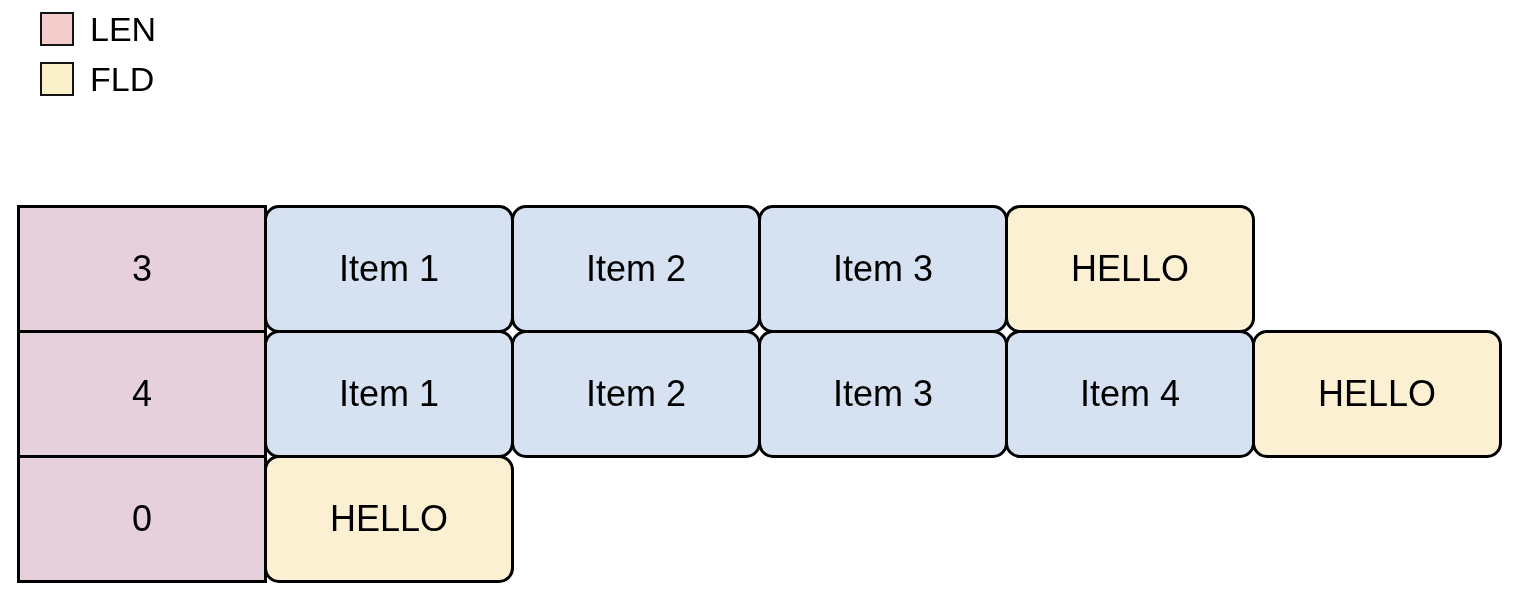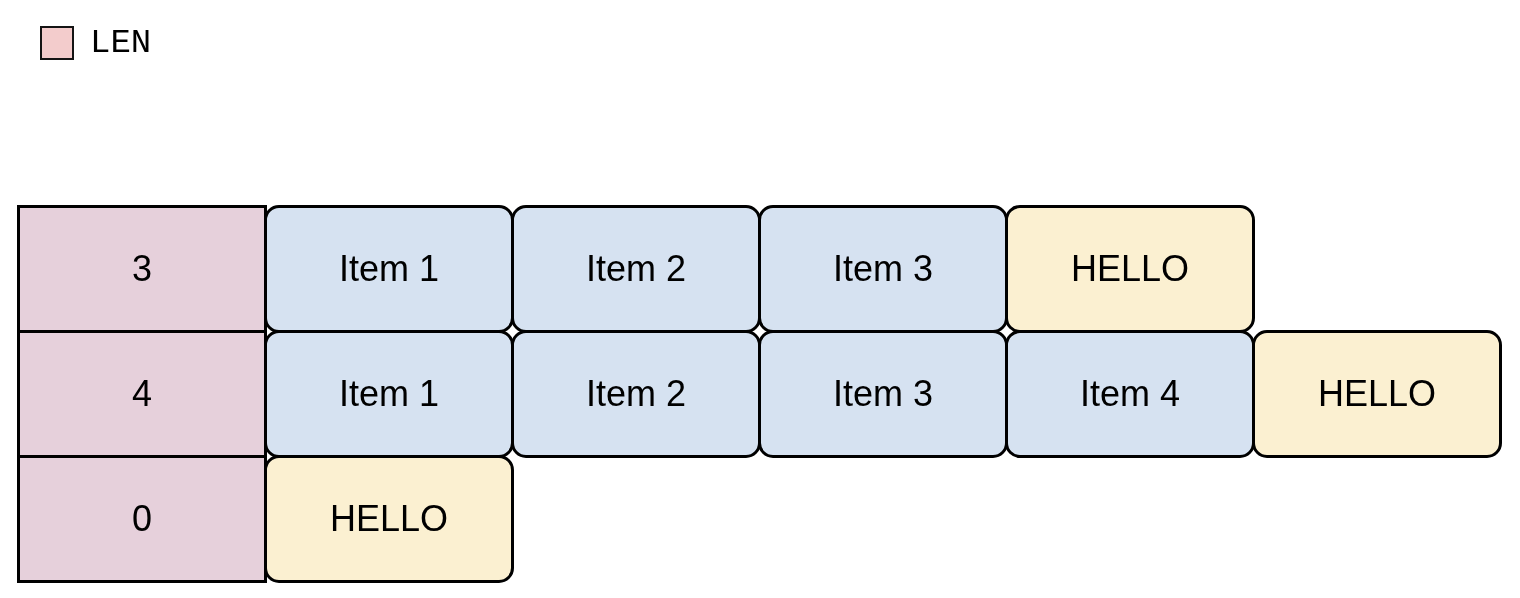--- a/index.html
+++ b/index.html
@@ -14,22 +14,21 @@
     height: 598px;
     background: #ffffff;
     overflow: hidden;
     color: #000000;
   }
 
   
   .legend {
     position: absolute;
     left: 40px;
-    top: 26px;
-    font-family: Liberation Mono, monospace;
+    top: 12px;
   }
   .legend-row {
     display: flex;
     align-items: center;
     height: 34px;
     margin-bottom: 16px;
   }
   .swatch {
     width: 30px;
     height: 30px;
@@ -75,20 +74,24 @@
 </head>
 <body>
 
 <div class="canvas">
 
   <div class="legend">
     <div class="legend-row">
       <span class="swatch" style="background-color: rgb(243, 204, 204);"></span>
       <span class="legend-label">LEN</span>
     </div>
+    <div class="legend-row">
+      <span class="swatch" style="background-color: rgb(249, 239, 201);"></span>
+      <span class="legend-label">FLD</span>
+    </div>
   </div>
 
   <div class="memtable">
 
     <div class="mrow">
       <div class="cell" style="background-color: rgb(230, 208, 219);">3</div>
       <div class="cell" style="background-color: rgb(214, 226, 241);">Item 1</div>
       <div class="cell" style="background-color: rgb(214, 226, 241);">Item 2</div>
       <div class="cell" style="background-color: rgb(214, 226, 241);">Item 3</div>
       <div class="cell" style="background-color: rgb(251, 240, 209);">HELLO</div>

